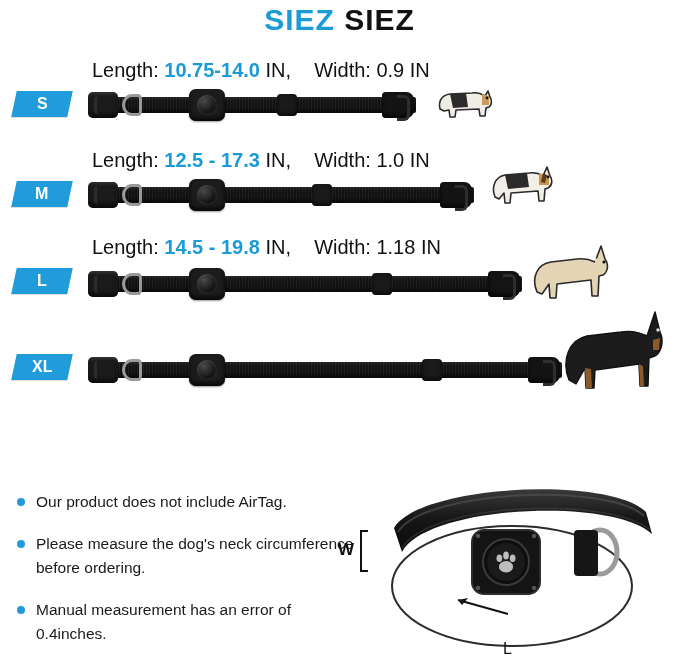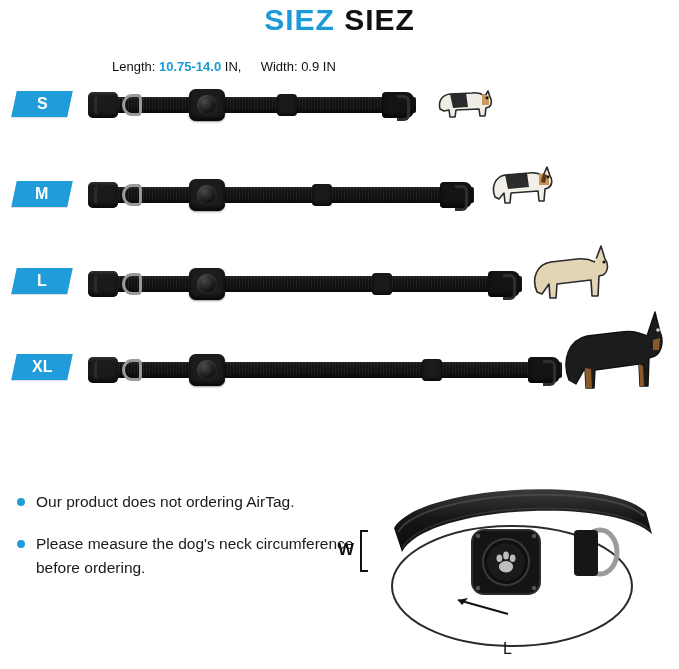--- a/index.html
+++ b/index.html
@@ -48,22 +48,22 @@
   }
   .size-badge span { transform: skewX(12deg); }
   .badge-s  { top: 36px; }
   .badge-m  { top: 36px; }
   .badge-l  { top: 36px; }
   .badge-xl { top: 36px; }
 
   
   .meas {
     position: absolute;
-    left: 112px; top: 4px;
-    font-size: 13px;
+    left: 92px; top: 4px;
+    font-size: 20px;
     color: #111;
     white-space: nowrap;
   }
   .meas .val { color: #1a9bd7; font-weight: bold; }
   .meas .sep { display: inline-block; width: 12px; }
 
   
   .collar { position: absolute; }
   .strap {
     position: absolute;
@@ -225,20 +225,28 @@
         <path d="M50 27 L57 29 L57 38 L50 38 Z" fill="#c99a5a"></path>
         <circle cx="55" cy="31" r="1.4" fill="#111"></circle>
       </svg>
     </div>
   </div>
 
   <div class="row row-m">
     <div class="size-badge badge-m">
       <span>M</span>
     </div>
+    <div class="meas">
+      <span>Length:</span>
+      <span class="val">12.5 - 17.3</span>
+      <span>IN,</span>
+      <span class="sep"></span>
+      <span>Width:</span>
+      <span>1.0 IN</span>
+    </div>
 
     <div class="collar" style="left:82px; top:30px; width:400px; height:40px;">
       <div class="strap" style="left:22px; top:12px; width:370px;"></div>
       <div class="buckle" style="left:6px; top:7px;"></div>
       <div class="dring" style="left:40px; top:9px;"></div>
       <div class="tagholder" style="left:107px; top:4px;">
         <div class="disc"></div>
       </div>
       <div class="slider" style="left:230px; top:9px;"></div>
       <div class="endclip" style="left:358px; top:7px;"></div>
@@ -252,20 +260,28 @@
         <path d="M58 24 L62 26 L60 34 L56 33 Z" fill="#5a3a1c"></path>
         <circle cx="63" cy="28" r="1.4" fill="#111"></circle>
       </svg>
     </div>
   </div>
 
   <div class="row row-l">
     <div class="size-badge badge-l">
       <span>L</span>
     </div>
+    <div class="meas">
+      <span>Length:</span>
+      <span class="val">14.5 - 19.8</span>
+      <span>IN,</span>
+      <span class="sep"></span>
+      <span>Width:</span>
+      <span>1.18 IN</span>
+    </div>
 
     <div class="collar" style="left:82px; top:32px; width:450px; height:40px;">
       <div class="strap" style="left:22px; top:12px; width:418px;"></div>
       <div class="buckle" style="left:6px; top:7px;"></div>
       <div class="dring" style="left:40px; top:9px;"></div>
       <div class="tagholder" style="left:107px; top:4px;">
         <div class="disc"></div>
       </div>
       <div class="slider" style="left:290px; top:9px;"></div>
       <div class="endclip" style="left:406px; top:7px;"></div>
@@ -302,22 +318,23 @@
         <path d="M84 64 L88 66 L89 86 L85 86 Z" fill="#8a5a2b"></path>
         <path d="M30 68 L36 69 L37 88 L31 88 Z" fill="#8a5a2b"></path>
         <path d="M98 40 L105 38 L104 50 L98 50 Z" fill="#8a5a2b"></path>
         <circle cx="103" cy="30" r="1.8" fill="#d8d8d8"></circle>
       </svg>
     </div>
   </div>
 
 
   <div class="bullets">
-    <div class="bullet">Our product does not ordering AirTag.</div>
+    <div class="bullet">Our product does not include AirTag.</div>
     <div class="bullet">Please measure the dog's neck circumference before ordering.</div>
+    <div class="bullet">Manual measurement has an error of 0.4inches.</div>
   </div>
 
   <div class="photo">
     <svg width="315" height="196" viewBox="0 0 315 196">
       <defs>
         <linearGradient id="strapg" x1="0" y1="0" x2="0" y2="1">
           <stop offset="0%" stop-color="#3a3a3a"></stop>
           <stop offset="45%" stop-color="#171717"></stop>
           <stop offset="100%" stop-color="#0a0a0a"></stop>
         </linearGradient>

